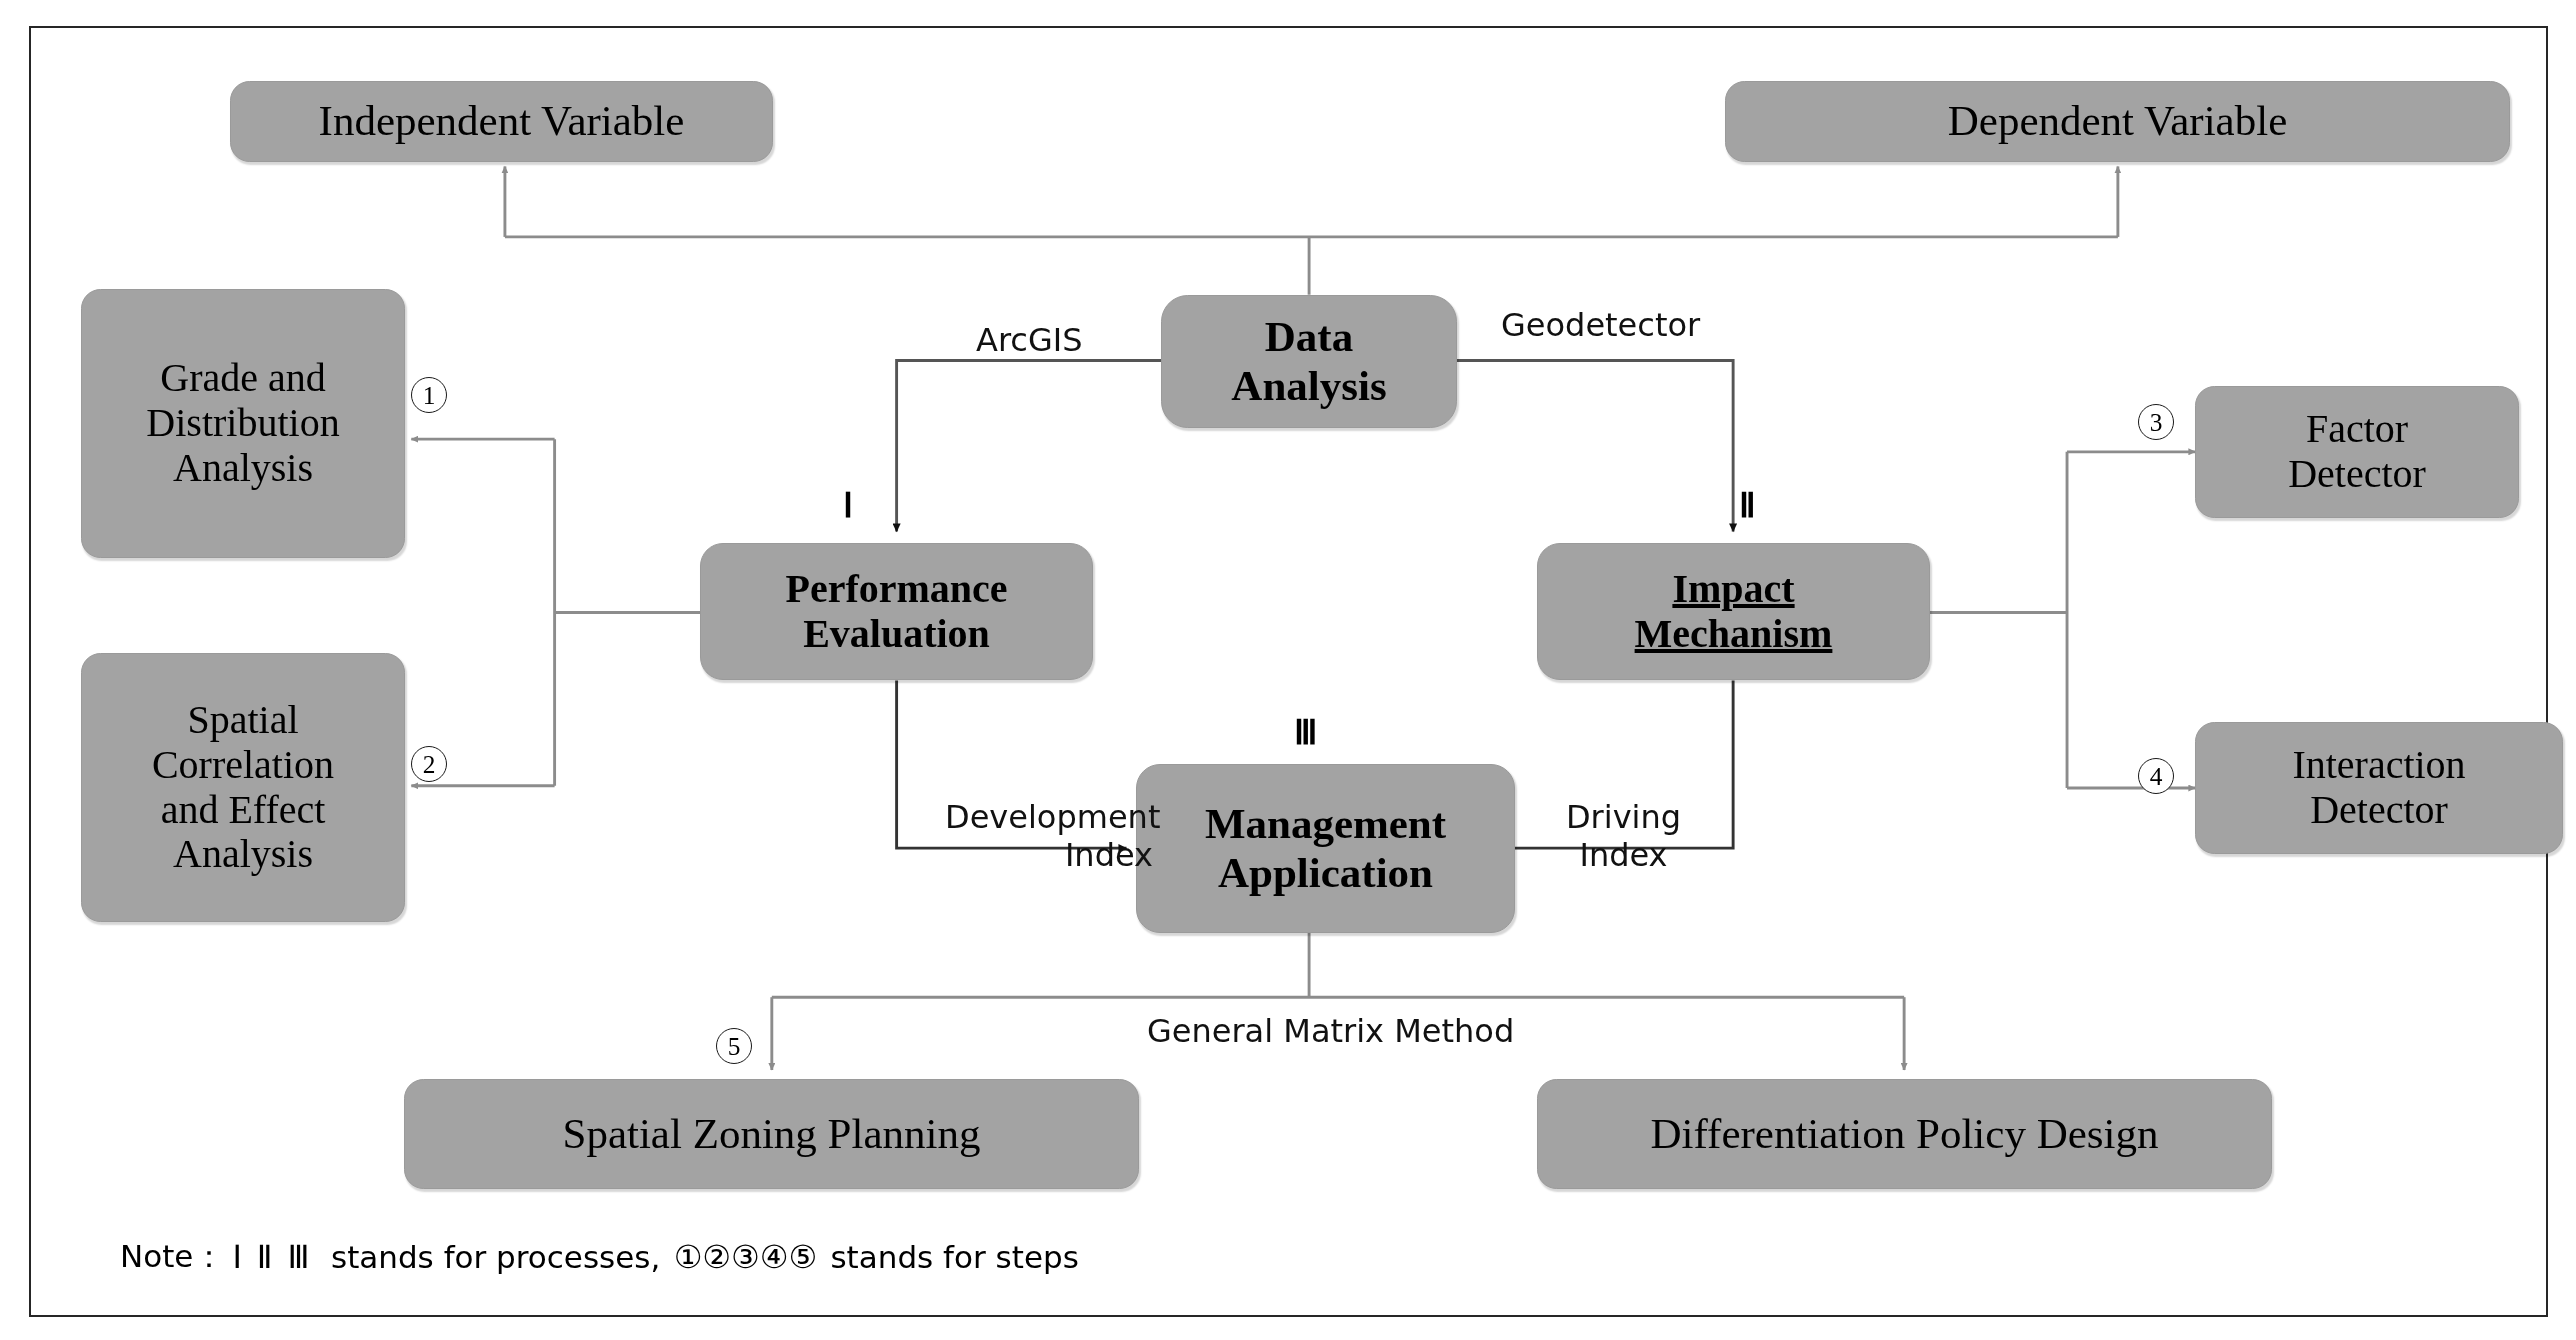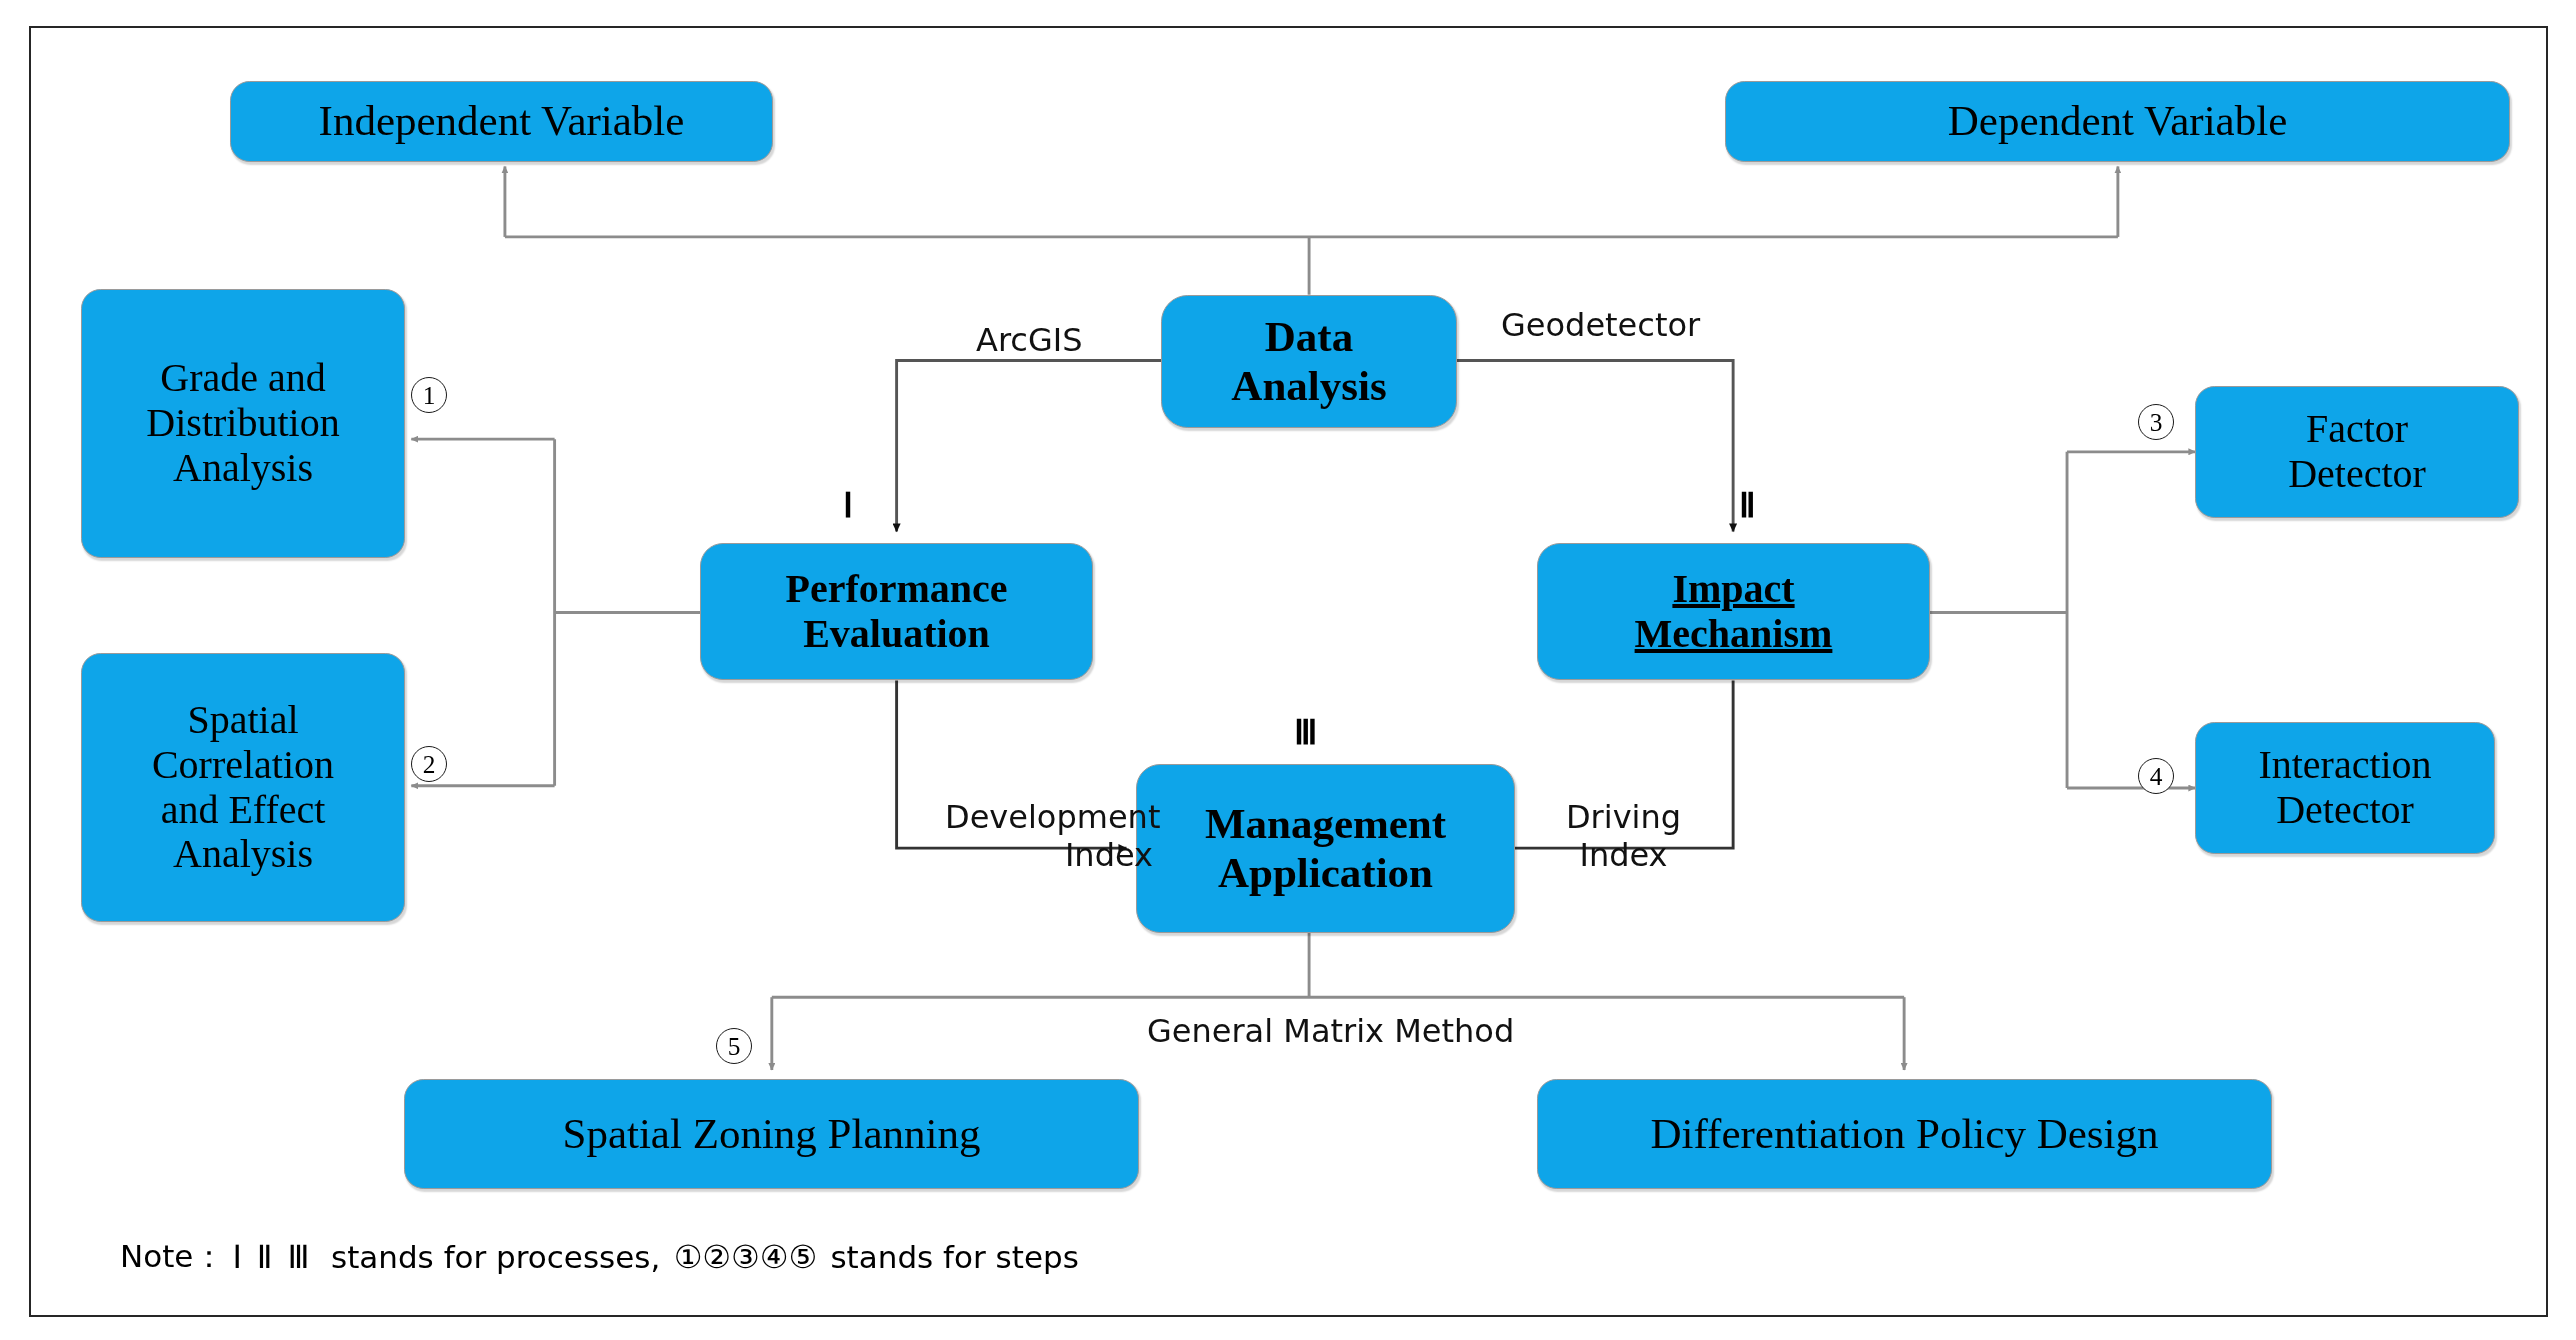--- a/index.html
+++ b/index.html
@@ -19,21 +19,21 @@
     box-sizing:border-box;
   }
 
   
   #wires{position:absolute;left:0;top:0;width:2576px;height:1341px;pointer-events:none;}
 
   
   .node{
     position:absolute;
     box-sizing:border-box;
-    background:#0ea5e9;
+    background:#a3a3a3;
     border:1.7px solid #9a9a9a;
     border-radius:19.6px;
     display:flex;align-items:center;justify-content:center;
     text-align:center;
     box-shadow:1.7px 2.3px 1.7px rgba(0,0,0,0.16);
     z-index:3;
   }
   .node .txt{
     display:block;width:100%;
     line-height:1.12;
@@ -58,21 +58,21 @@
   #n-spatialc{left:81px; top:653px; width:324px;  height:269px;}
   #n-spatialc .txt{font-size:40px;}
 
   #n-perf    {left:700px;top:543px;  width:393px;  height:137px; border-radius:23px;}
   #n-perf .txt{font-size:40px;}
   #n-impact  {left:1537px;top:543px;  width:393px;  height:137px; border-radius:23px;}
   #n-impact .txt{font-size:40px;text-decoration:underline;}
 
   #n-factor  {left:2195px;top:386px;  width:324px;  height:132px;}
   #n-factor .txt{font-size:40px;}
-  #n-inter   {left:2195px;top:722px; width:300px;  height:132px;}
+  #n-inter   {left:2195px;top:722px; width:368px;  height:132px;}
   #n-inter .txt{font-size:40px;}
 
   #n-manage  {left:1136px;top:764px; width:379px;  height:169px; border-radius:24px;}
   #n-manage .txt{font-size:43px;}
 
   #n-zoning  {left:404px; top:1079px; width:735px; height:110px;}
   #n-zoning .txt{font-size:43px;}
   #n-policy  {left:1537px;top:1079px; width:735px; height:110px;}
   #n-policy .txt{font-size:43px;}
 

